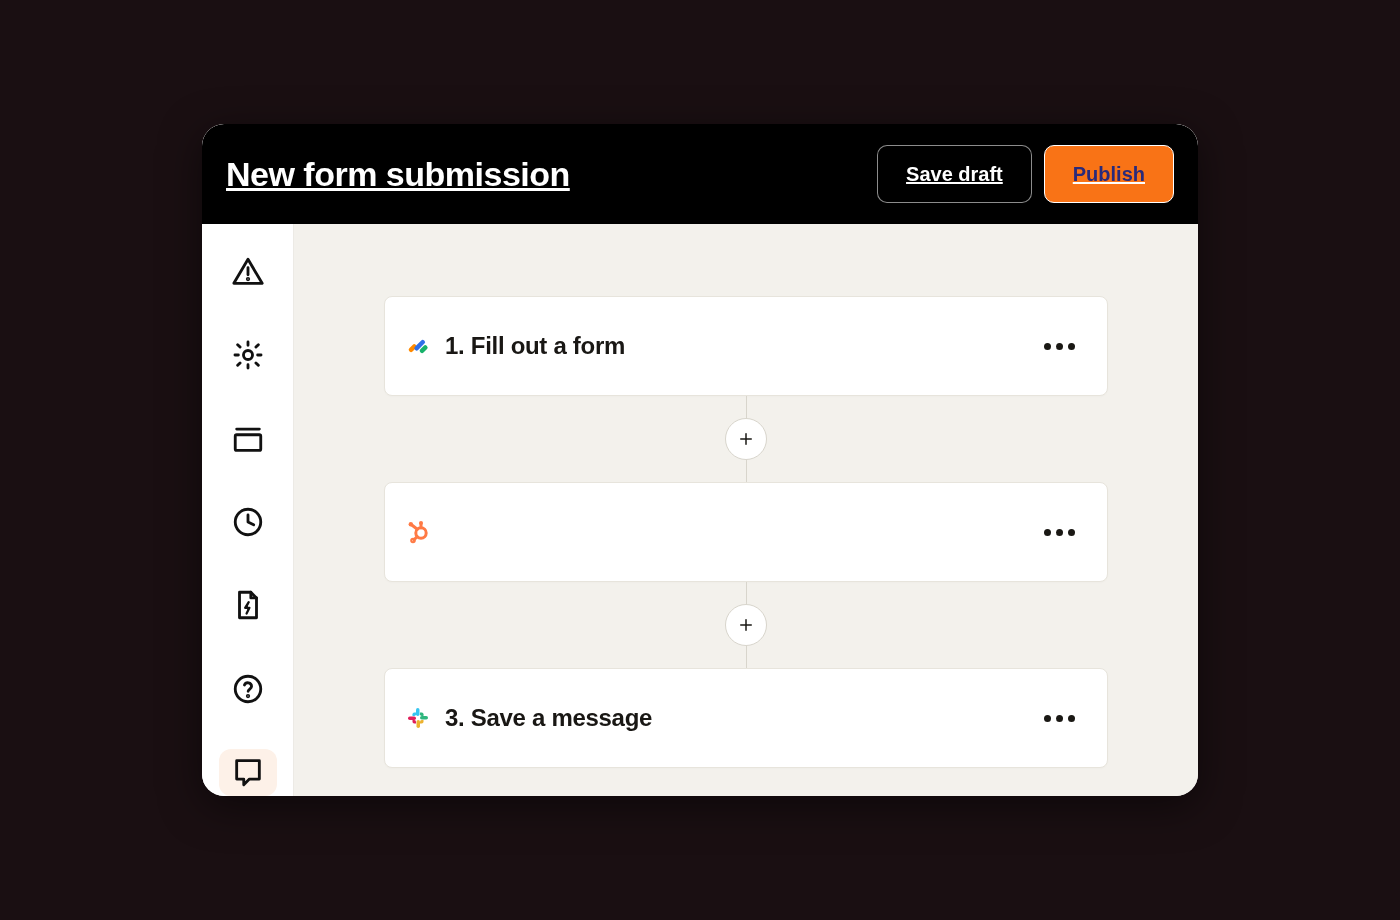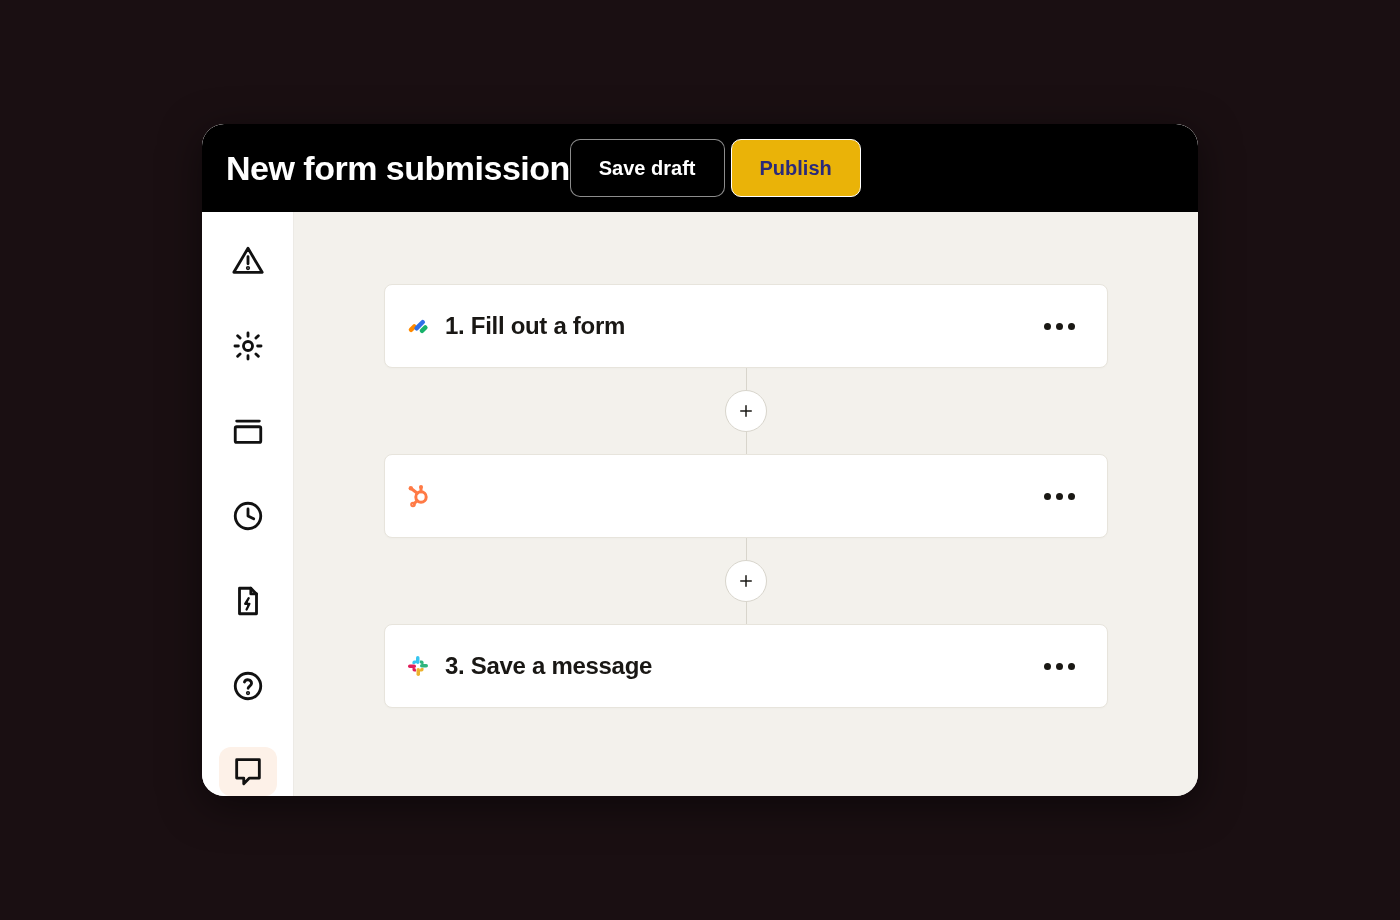--- a/index.html
+++ b/index.html
@@ -20,53 +20,54 @@
     overflow: hidden;
     box-shadow: 0 10px 40px rgba(0,0,0,.5);
     display: flex;
     flex-direction: column;
   }
 
   
   .header {
     background: #000;
     color: #fff;
-    height: 88px;
+    height: 100px;
     padding: 0 24px 0 24px;
     display: flex;
     align-items: center;
-    justify-content: flex-start;
+    justify-content: space-between;
     border-top-left-radius: 22px;
     border-top-right-radius: 22px;
+    text-decoration: underline;
   }
   .page-title {
     font-size: 34px;
     font-weight: 700;
     letter-spacing: -0.5px;
   }
-  .header-actions { display: flex; gap: 6px; }
+  .header-actions { display: flex; gap: 12px; }
   .btn {
     height: 58px;
     padding: 0 28px;
     border-radius: 10px;
     font-size: 20px;
     font-weight: 600;
     display: flex;
     align-items: center;
     justify-content: center;
     cursor: pointer;
     user-select: none;
   }
   .btn-outline {
     background: #000;
     border: 1.5px solid rgba(255,255,255,.55);
     color: #fff;
   }
   .btn-primary {
-    background: #eab308;
+    background: #f97316;
     border: 1.5px solid #fff;
     color: #2a2a7a;
   }
 
   
   .body {
     flex: 1;
     display: flex;
     min-height: 0;
   }
@@ -104,21 +105,21 @@
   .flow {
     display: flex;
     flex-direction: column;
     align-items: stretch;
   }
 
   .step-card {
     background: #fff;
     border: 1px solid #e7e4dc;
     border-radius: 8px;
-    height: 84px;
+    height: 100px;
     padding: 0 24px 0 20px;
     display: flex;
     align-items: center;
     gap: 14px;
     box-shadow: 0 1px 2px rgba(0,0,0,.02);
   }
   .step-icon {
     width: 26px;
     height: 26px;
     display: flex;

